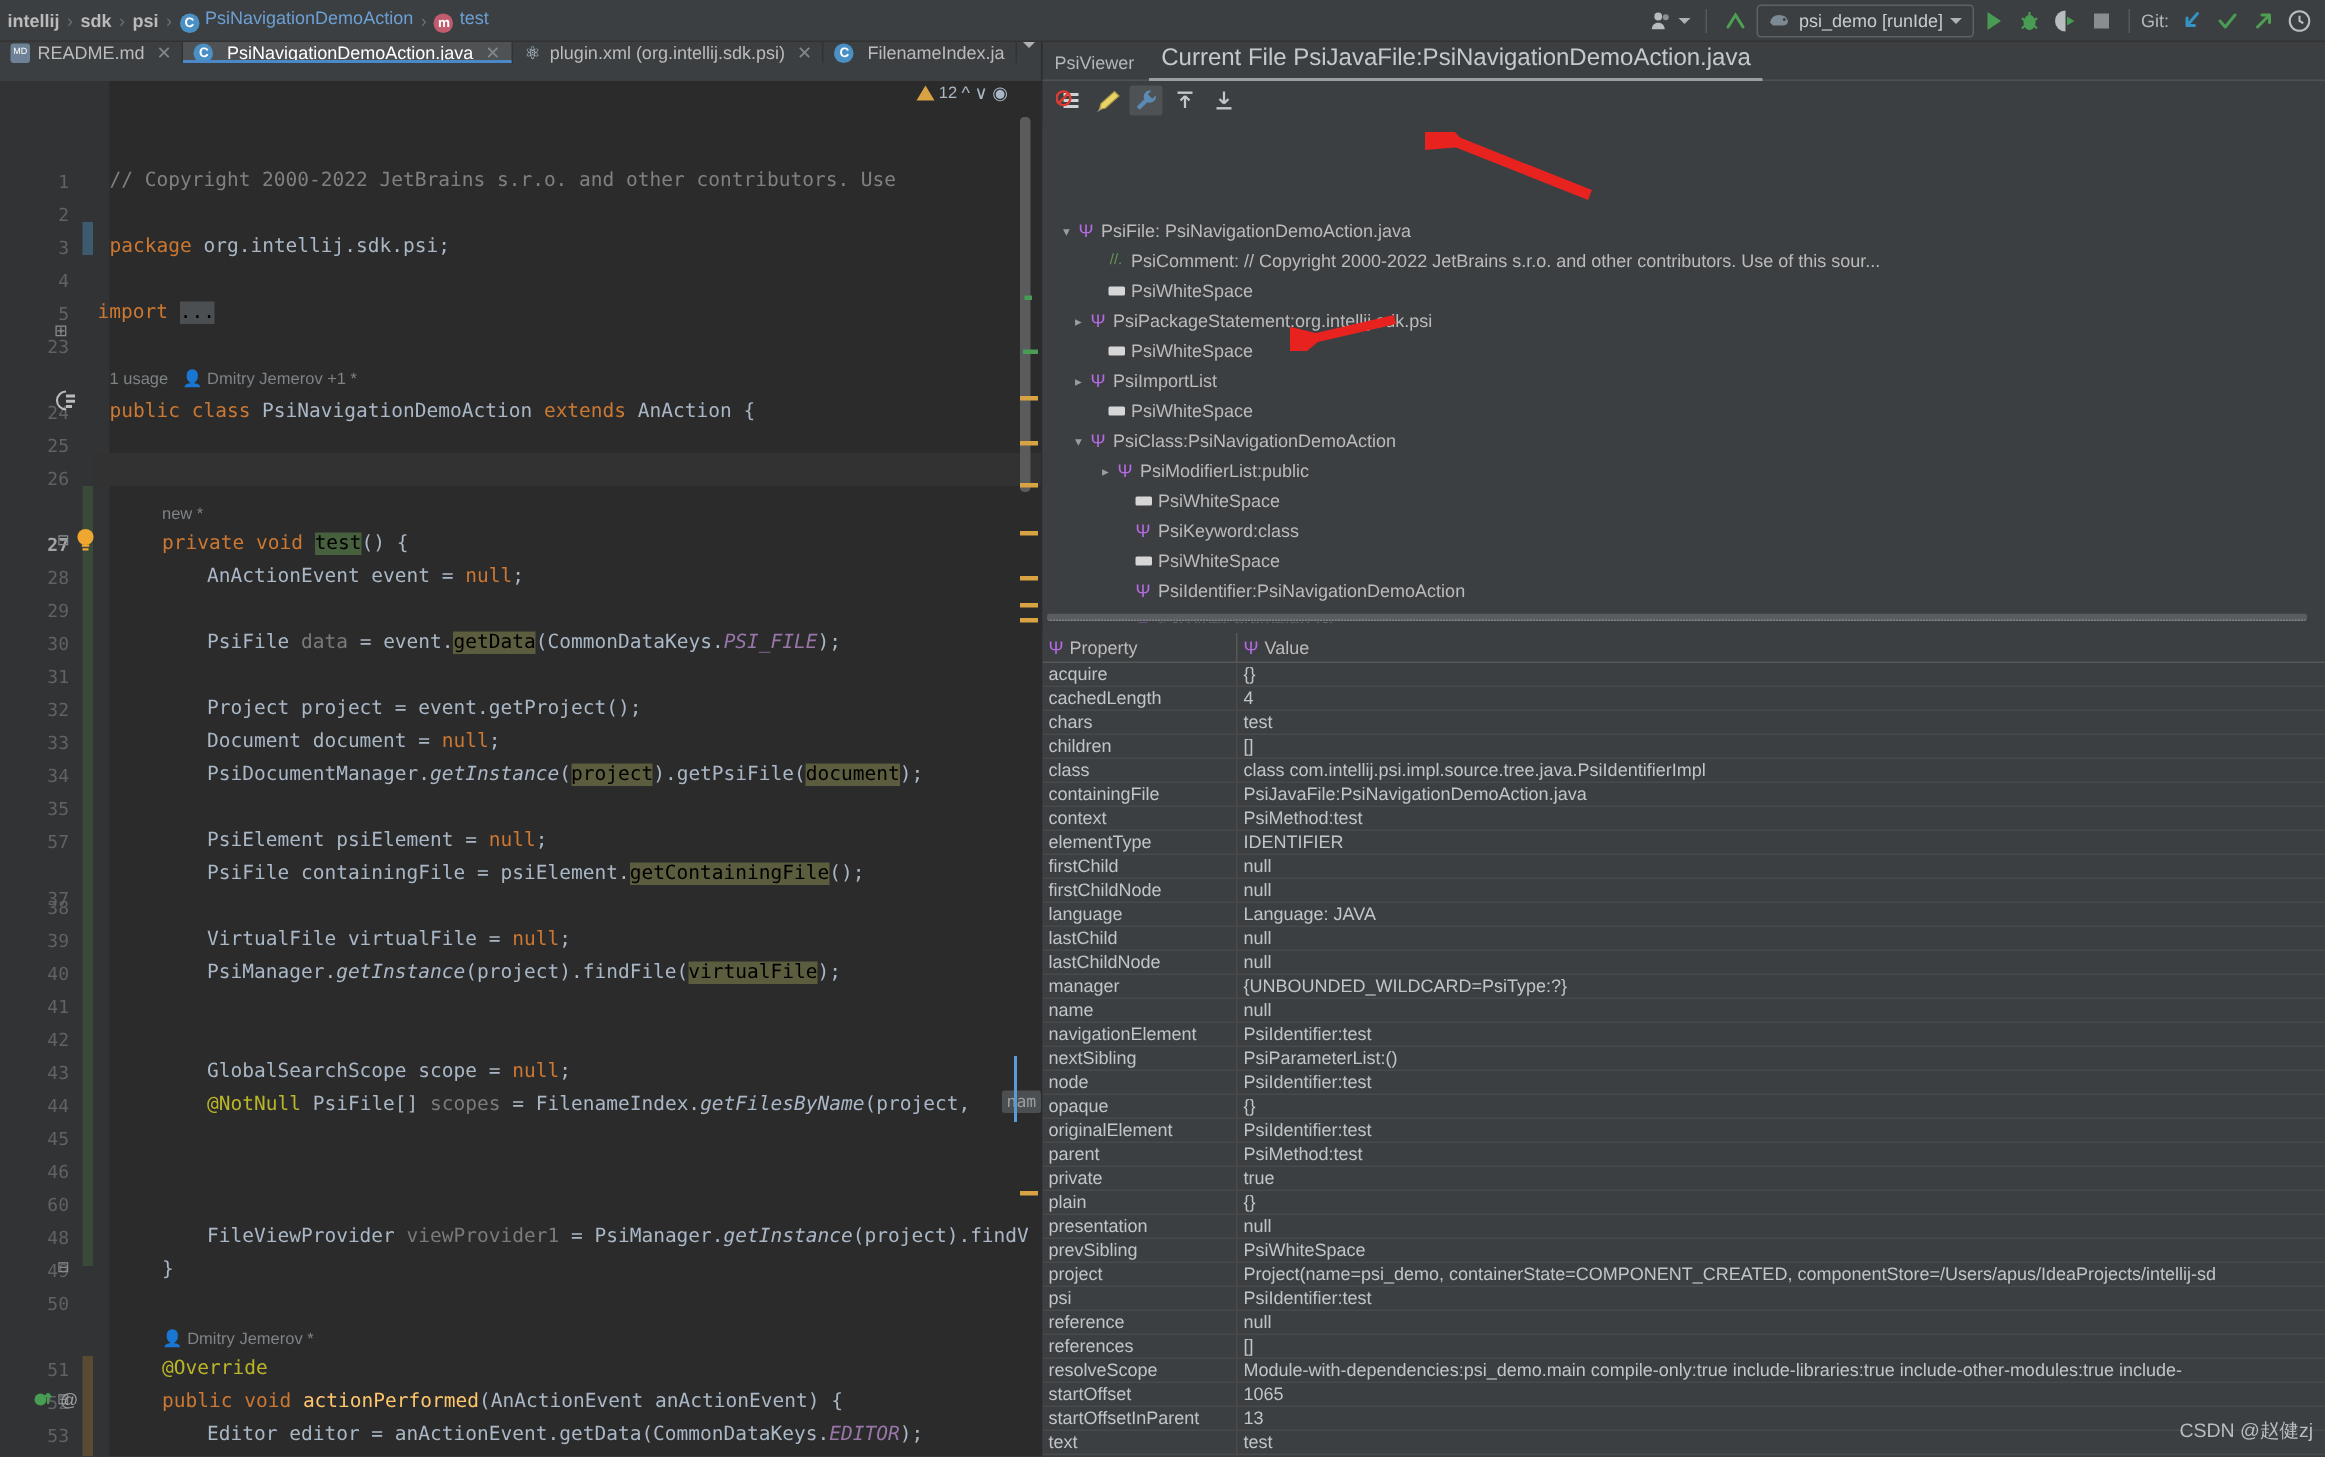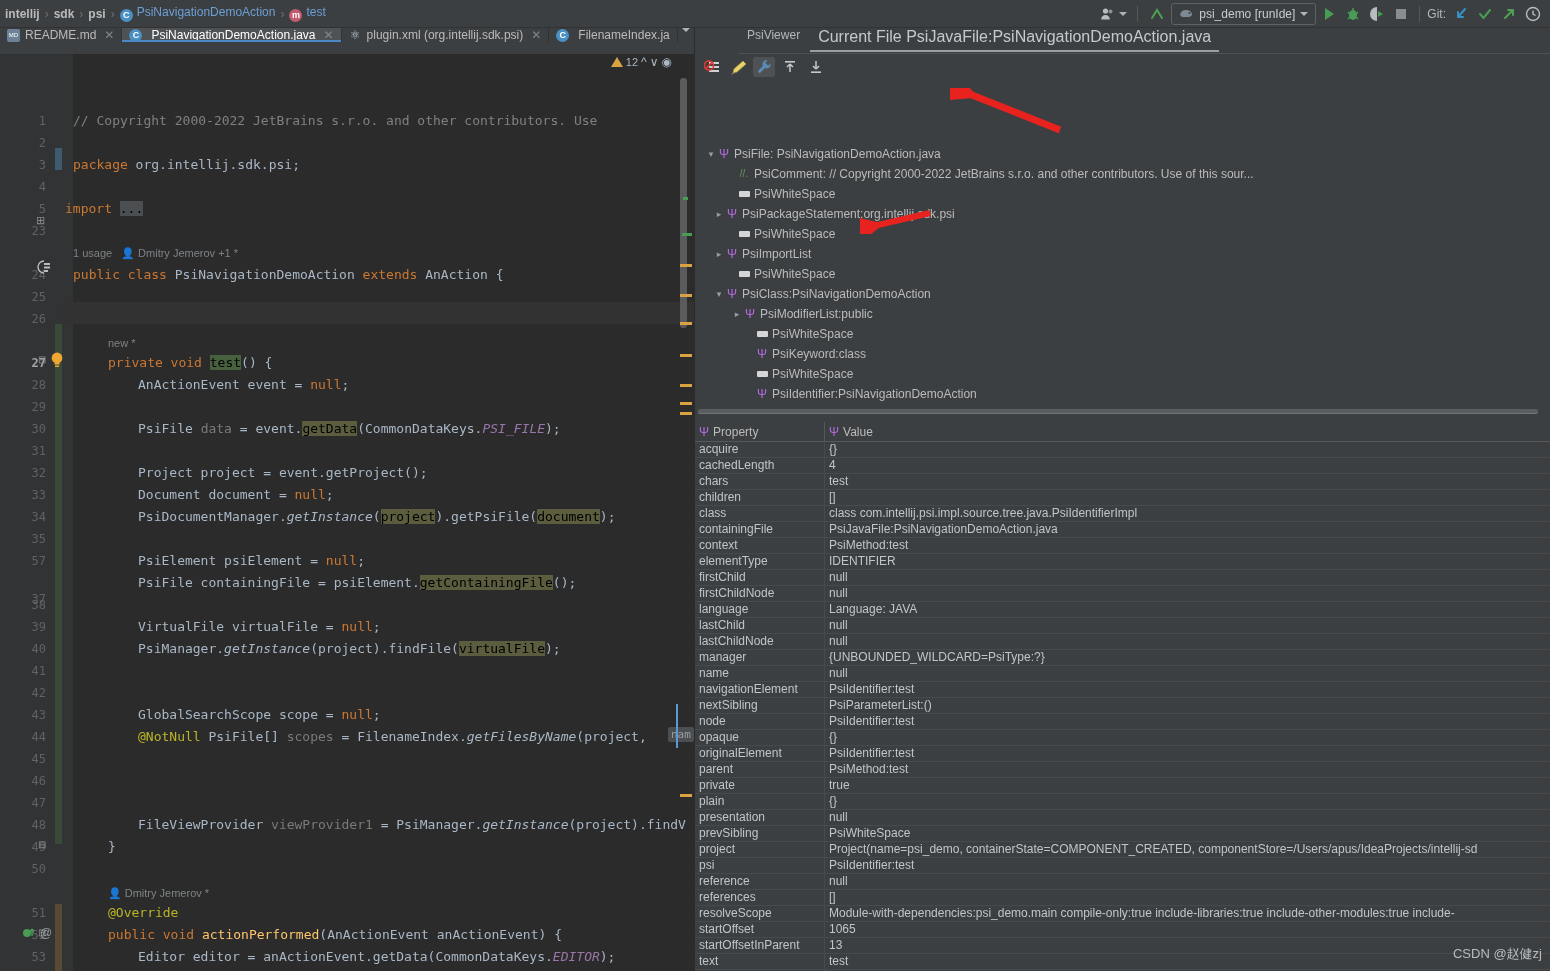--- a/index.html
+++ b/index.html
@@ -105,22 +105,22 @@
   .warn-tri { width: 0; height: 0; border-left: 6px solid transparent; border-right: 6px solid transparent; border-bottom: 10px solid #d9a343; position: relative; }
   .editor-scrollbar { position: absolute; right: 7px; top: 24px; width: 7px; height: 250px; background: #595b5d; border-radius: 3px; }
   .err-stripe { position: absolute; right: 2px; width: 12px; height: 3px; }
 
   
   .psi-panel {
     position: absolute; left: 694px; top: 28px; width: 856px; height: 943px;
     background: #3c3f41; border-left: 1px solid #2b2b2b;
   }
   .psi-header {
-    height: 26px; display: flex; align-items: flex-start; gap: 0;
-    border-bottom: 1px solid #4e5254; padding-left: 8px; margin-left: 44px;
+    height: 26px; display: flex; align-items: flex-end; gap: 0;
+    border-bottom: 1px solid #4e5254; padding-left: 8px;
   }
   .psi-title { font-size: 12px; color: #b4b7ba; padding: 0 10px 4px 0; }
   .psi-tab {
     font-size: 16px; color: #c6c9cc; padding: 0 8px 4px 8px;
     border-bottom: 2px solid #9b9fa3; margin-bottom: -1px;
   }
   .psi-toolbar { height: 26px; display: flex; align-items: center; gap: 4px; padding: 0 6px; }
   .psi-tool { width: 22px; height: 20px; display: flex; align-items: center; justify-content: center; border-radius: 2px; }
   .psi-tool.active { background: #4e5254; }
 
@@ -303,21 +303,21 @@
     <div class="ln" style="top:534px">37</div>
     <div class="ln" style="top:540px">38</div>
     <div class="ln" style="top:562px">39</div>
     <div class="ln" style="top:584px">40</div>
     <div class="ln" style="top:606px">41</div>
     <div class="ln" style="top:628px">42</div>
     <div class="ln" style="top:650px">43</div>
     <div class="ln" style="top:672px">44</div>
     <div class="ln" style="top:694px">45</div>
     <div class="ln" style="top:716px">46</div>
-    <div class="ln" style="top:738px">47</div>
+    <div class="ln" style="top:738px">60</div>
     <div class="ln" style="top:760px">48</div>
     <div class="ln" style="top:782px">49</div>
     <div class="ln" style="top:804px">50</div>
     <div class="ln" style="top:848px">51</div>
     <div class="ln" style="top:870px">52</div>
     <div class="ln" style="top:892px">53</div>
     <div class="ln" style="top:914px">54</div>
 
     <div style="position:absolute;left:36px;top:160px;font-size:11px;color:#8a8d90">⊞</div>
     <div style="position:absolute;left:36px;top:205px;">

